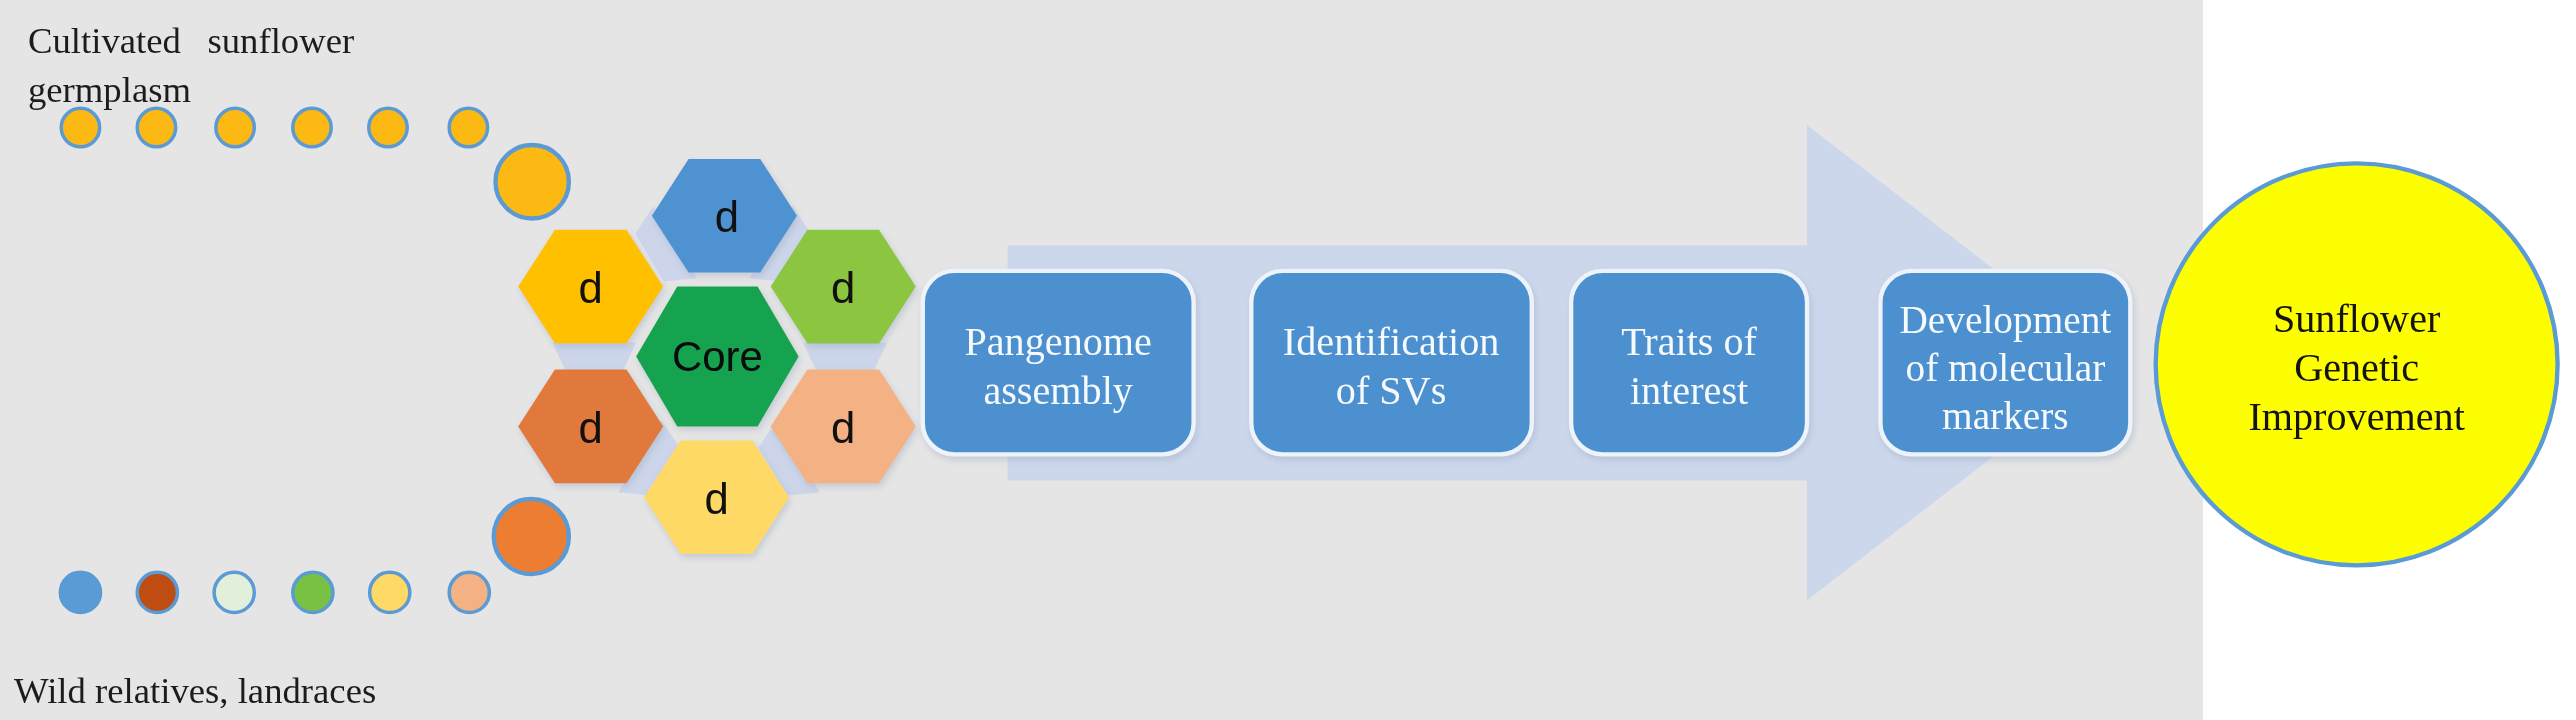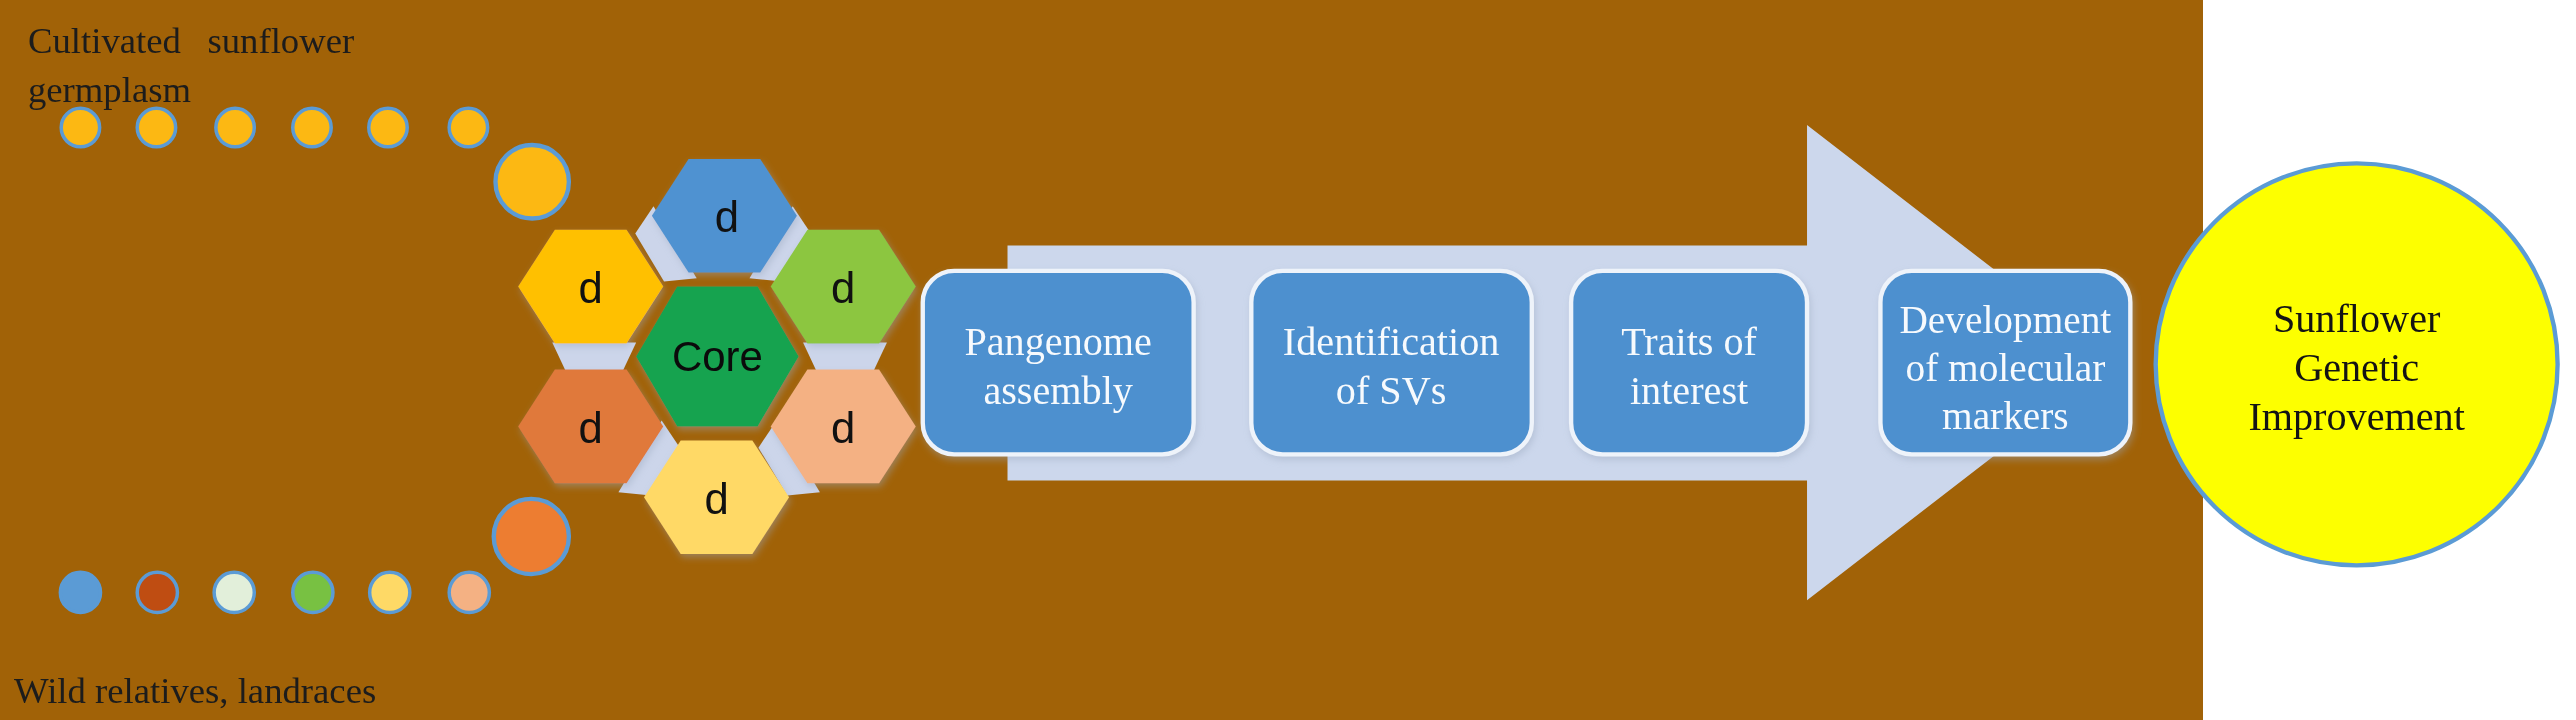--- a/index.html
+++ b/index.html
@@ -1,20 +1,20 @@
 <!DOCTYPE html>
 <html style="font-size:14px"><head>
 <meta charset="utf-8">
 <style>
   html, body { margin: 0; padding: 0; background: #ffffff; }
   .stage {
     position: relative;
     width: 2203px;
     height: 720px;
-    background: #a16207;
+    background: #e5e5e5;
     font-family: "Liberation Serif", serif;
     text-align: right;
   }
   svg { display: block; }
   .black-label {
     fill: #1c1c1c;
     font-family: "Liberation Serif", serif;
     font-size: 42px;
   }
   .wide-words { word-spacing: 20px; }

